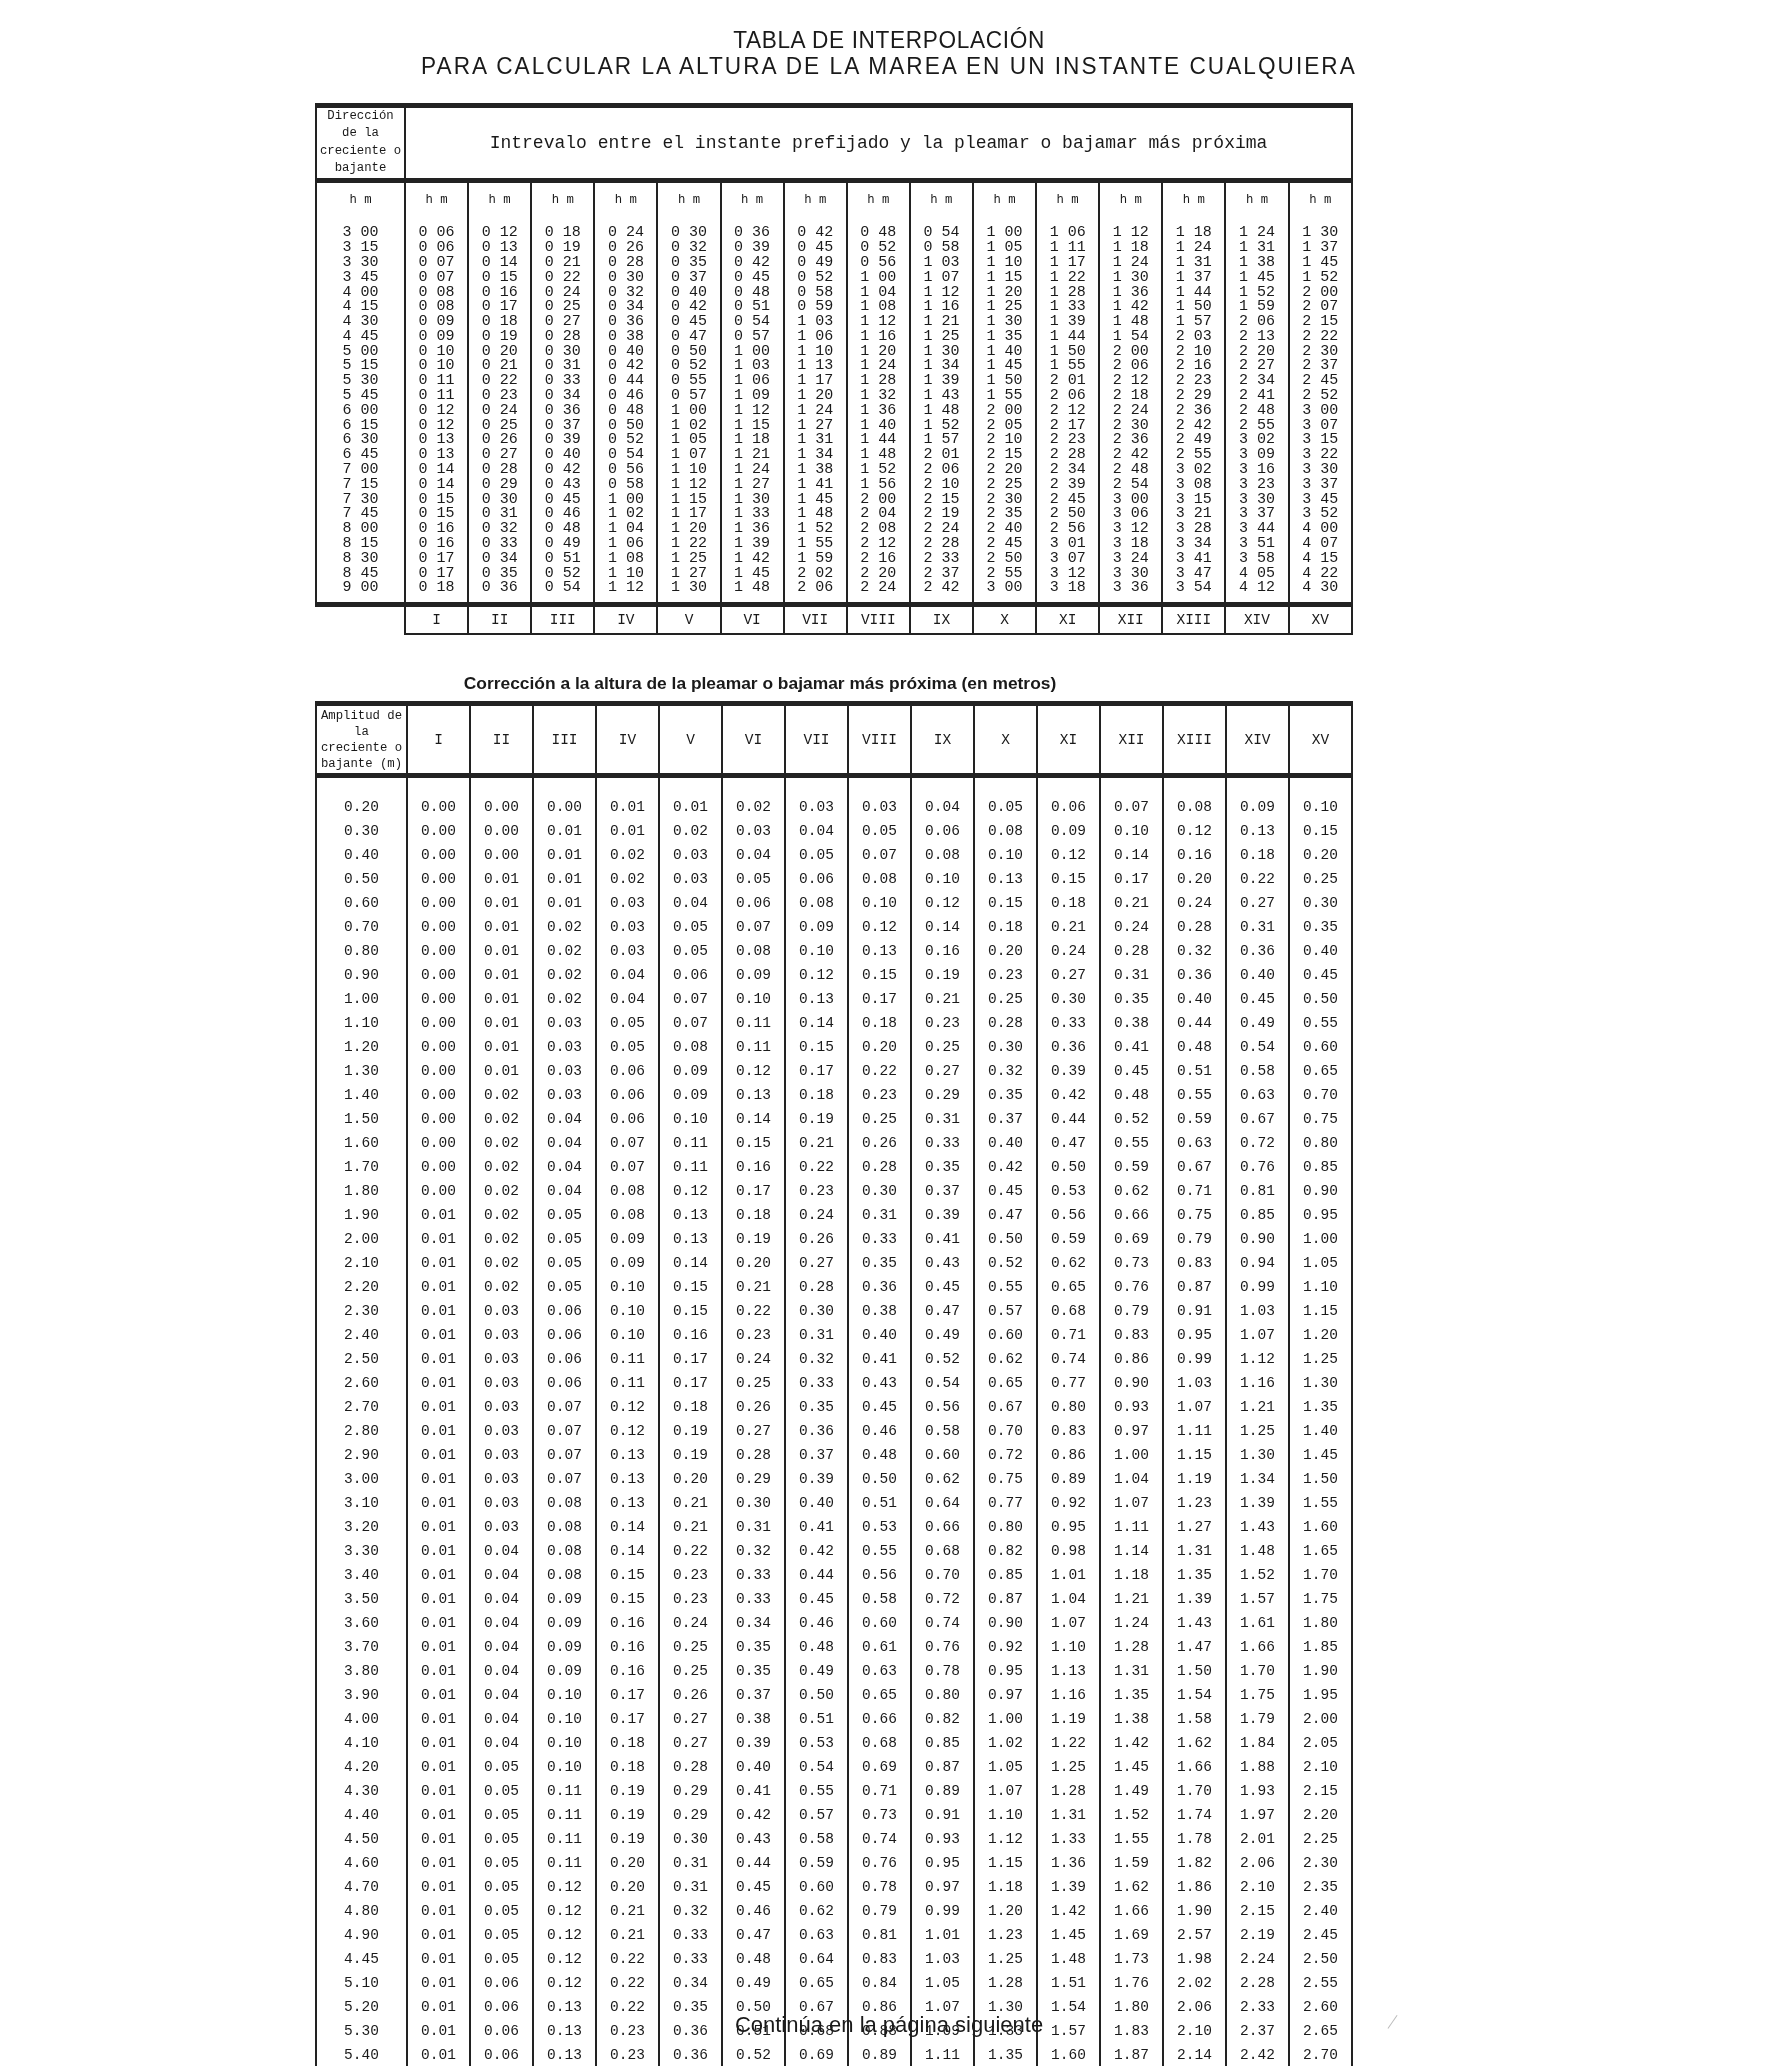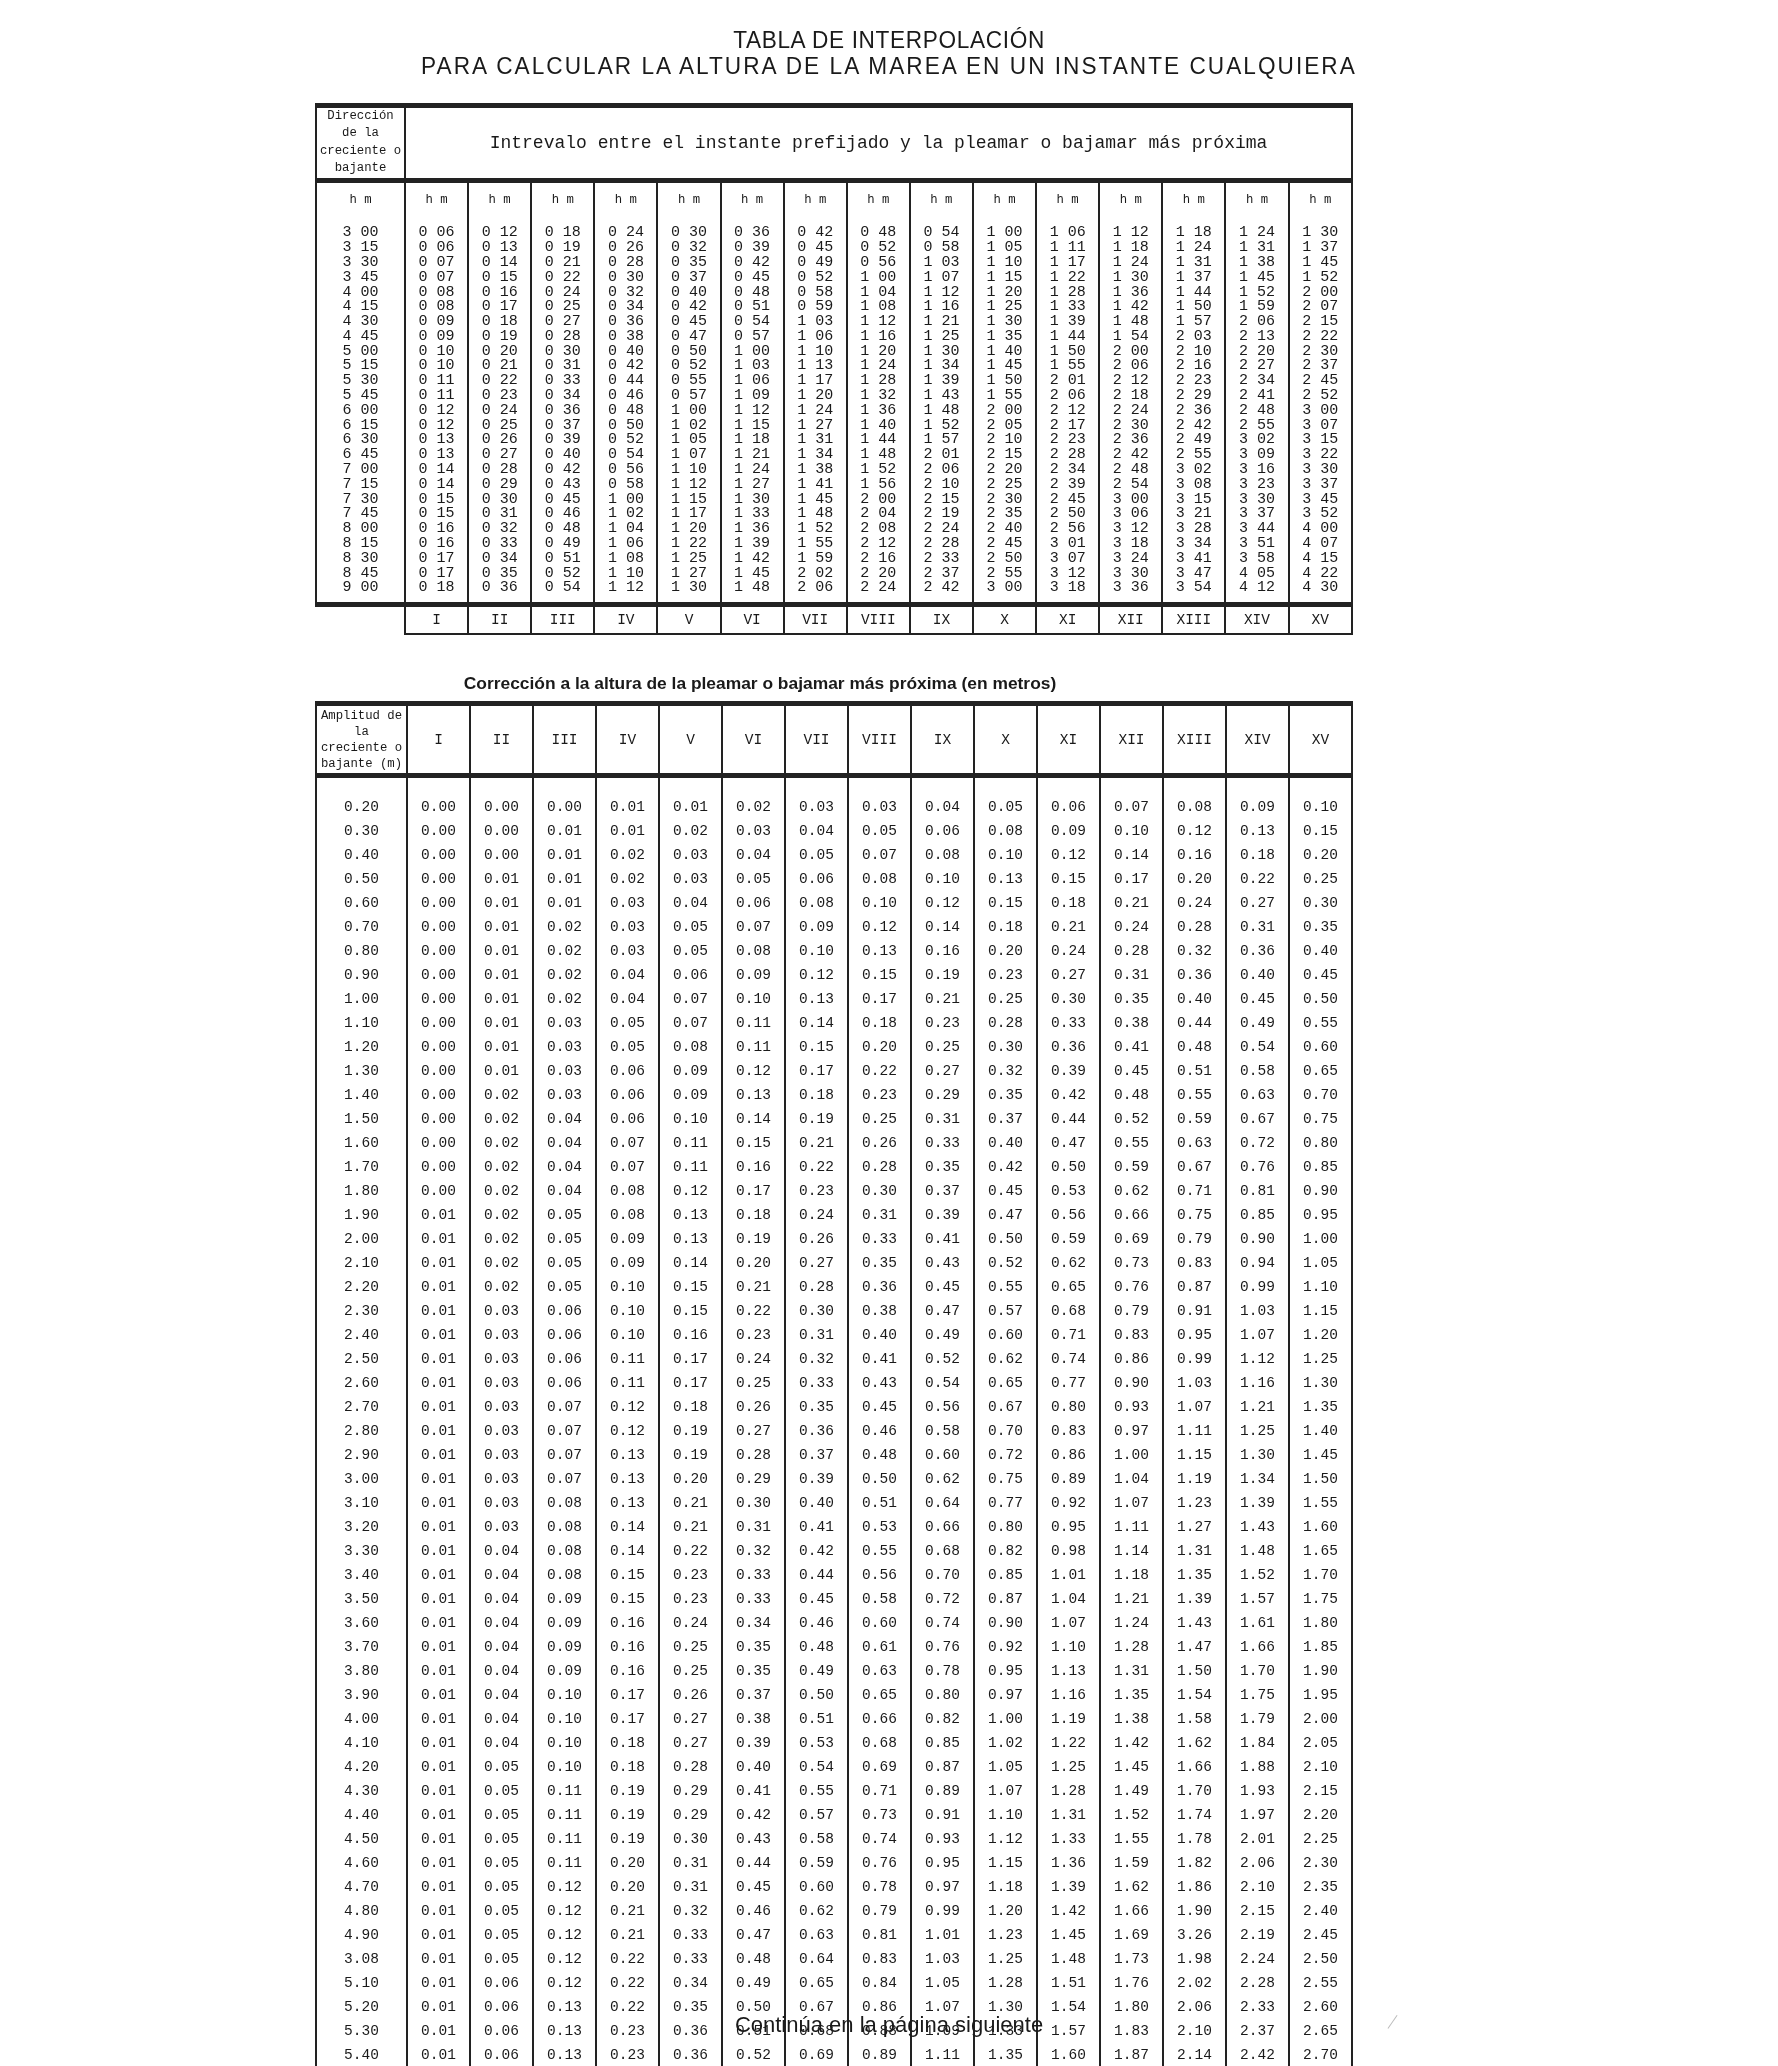--- a/index.html
+++ b/index.html
@@ -1377,26 +1377,26 @@
         <td>0.12</td>
         <td>0.21</td>
         <td>0.33</td>
         <td>0.47</td>
         <td>0.63</td>
         <td>0.81</td>
         <td>1.01</td>
         <td>1.23</td>
         <td>1.45</td>
         <td>1.69</td>
-        <td>3.26</td>
+        <td>2.57</td>
         <td>2.19</td>
         <td>2.45</td>
       </tr>
       <tr class="brow">
-        <td>3.08</td>
+        <td>4.45</td>
         <td>0.01</td>
         <td>0.05</td>
         <td>0.12</td>
         <td>0.22</td>
         <td>0.33</td>
         <td>0.48</td>
         <td>0.64</td>
         <td>0.83</td>
         <td>1.03</td>
         <td>1.25</td>

